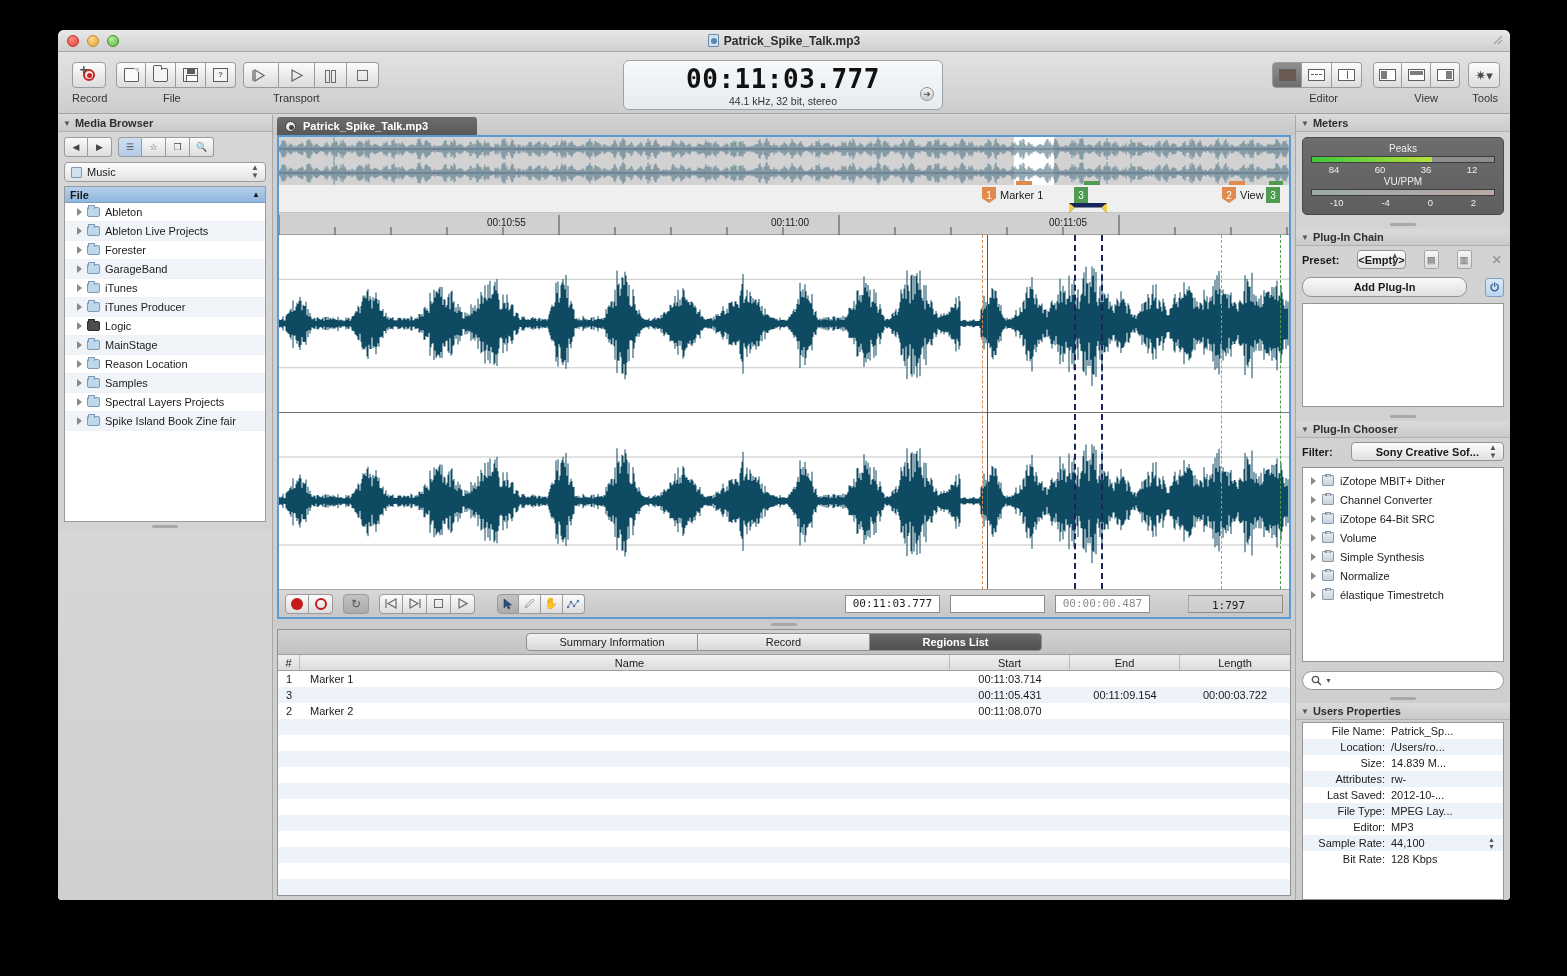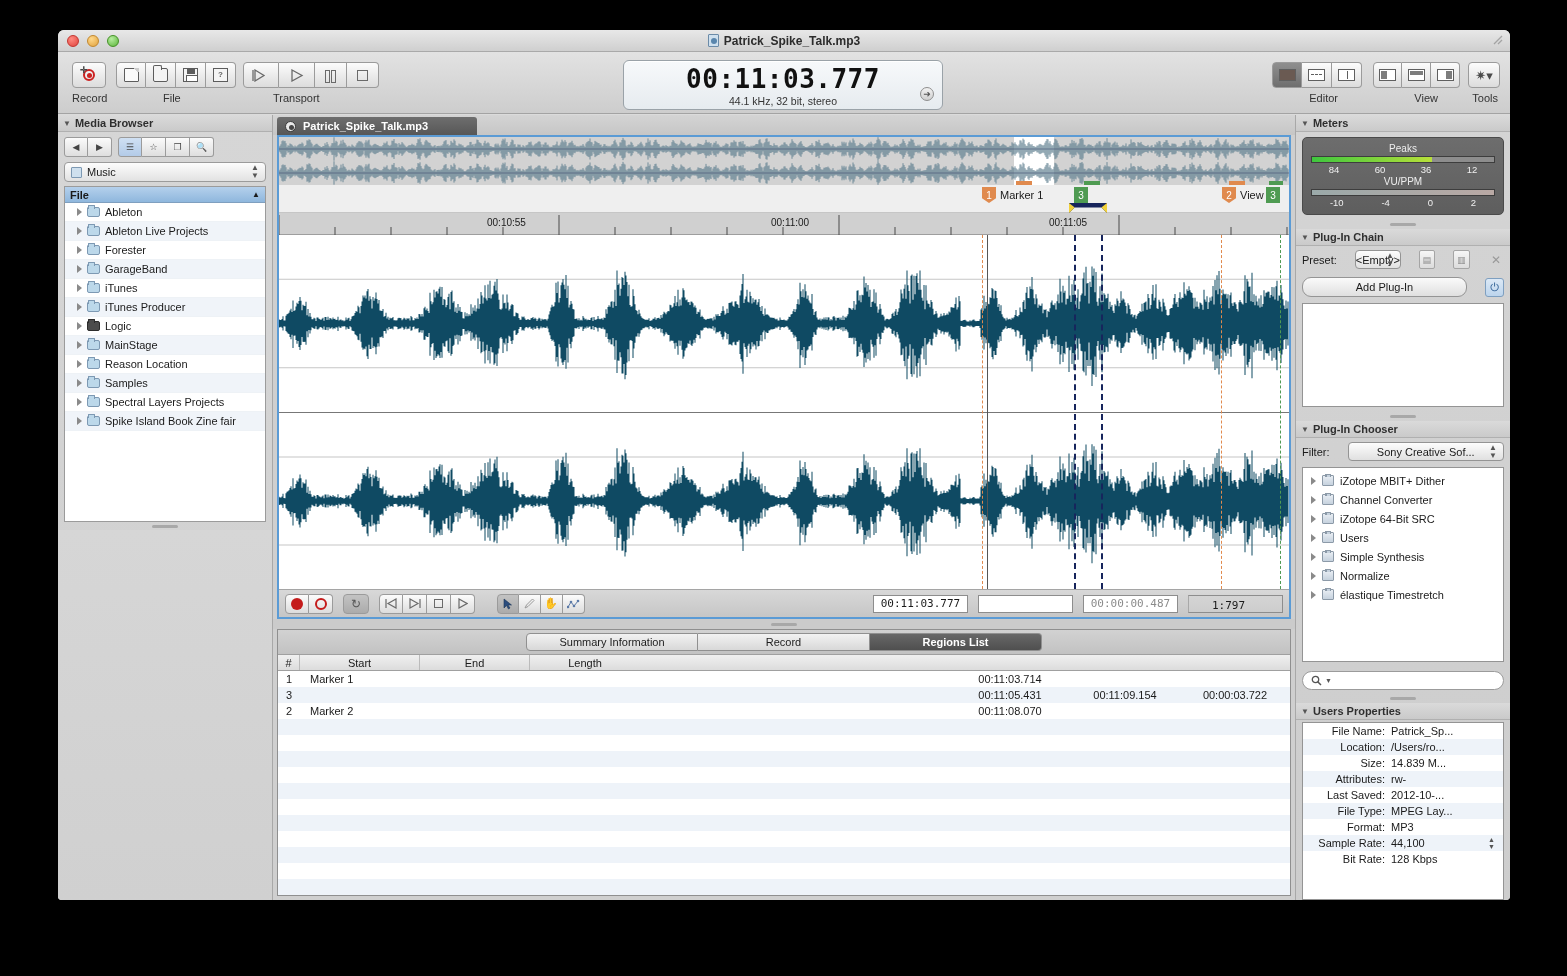--- a/index.html
+++ b/index.html
@@ -208,21 +208,21 @@
     height:28px; background:linear-gradient(#d8d8d8,#c6c6c6);
     border-top:1px solid #a5a5a5;
     display:flex; align-items:center; padding:0 6px; gap:10px;
   }
   .t-field {
     height:18px; background:#fff; border:1px solid #8d8d8d;
     font-family:"DejaVu Sans Mono", monospace; font-size:11px;
     display:flex; align-items:center; justify-content:center;
   }
   .t-field.dim { color:#8b8b8b; }
-  .t-field.right { justify-content:flex-end; padding-right:14px; }
+  .t-field.right { justify-content:flex-end; padding-right:14px;margin-left:28px; }
   .hsplit { height:10px; display:flex; align-items:center; justify-content:center; background:#cbcbcb; }
   
   .bottom {
     margin:0 4px 4px 4px; flex:0 0 262px; border:1px solid #8f8f8f; background:#f4f4f4;
     display:flex; flex-direction:column;
   }
   .bt-tabs { height:24px; display:flex; align-items:center; justify-content:center;
      background:linear-gradient(#d2d2d2,#c2c2c2); }
   .bt-tab {
     height:18px; width:172px; display:flex; align-items:center; justify-content:center;
@@ -254,21 +254,21 @@
     margin:5px 6px; height:78px; background:linear-gradient(#6d6d6d,#5e5e5e);
     border:1px solid #4a4a4a; border-radius:5px; padding:5px 8px;
     color:#eee; font-size:10px; text-align:center; position:relative;
   }
   .meter-bar { height:7px; margin:2px 0 0 0; border:1px solid #3d3d3d; position:relative; background:#8d8d8d;}
   .peakfill { position:absolute; left:0; top:0; bottom:0; width:66%;
       background:linear-gradient(90deg,#3ec63e,#b8e03a); }
   .vufill { position:absolute; left:0; top:0; bottom:0; right:0;
       background:linear-gradient(90deg,#9fb3b3,#c9b3ad); opacity:.75; }
   .ticks { display:flex; justify-content:space-around; font-size:9.5px; margin-top:1px; color:#f0f0f0;}
-  .row-line { display:flex; align-items:center; gap:18px; padding:4px 6px; font-size:11px; }
+  .row-line { display:flex; align-items:center; gap:18px; padding:4px 6px; font-size:11px;font-weight:bold; }
   .pop {
     height:19px; flex:1; background:linear-gradient(#fdfdfd,#e0e0e0);
     border:1px solid #949494; border-radius:4px; display:flex; align-items:center;
     justify-content:center; font-size:11px; position:relative;
   }
   .sq-btn { width:19px; height:19px; background:linear-gradient(#f6f6f6,#dcdcdc);
       border:1px solid #a5a5a5; display:flex; align-items:center; justify-content:center;
       font-size:9px; color:#8a8a8a; border-radius:2px;}
   .wide-btn {
     height:20px; flex:1; background:linear-gradient(#fafafa,#dfdfdf);
@@ -681,20 +681,21 @@
         </div>
 
       <div class="bottom">
         <div class="bt-tabs" id="bottom-tabs">
             <div class="bt-tab">Summary Information</div>
             <div class="bt-tab">Record</div>
             <div class="bt-tab sel">Regions List</div>
           </div>
         <div class="rl-head">
           <div class="c-num">#</div>
+          <div class="c-name" style="justify-content:center;">Name</div>
           <div class="c-start">Start</div>
           <div class="c-end">End</div>
           <div class="c-len" style="border-right:none;">Length</div>
         </div>
         <div class="rl-body" id="region-rows">
             <div class="rl-row">
               <div class="c-num">1</div>
               <div class="c-name">Marker 1</div>
               <div class="c-start">00:11:03.714</div>
               <div class="c-end"></div>
@@ -809,21 +810,21 @@
             <span>Channel Converter</span>
           </div>
           <div class="plug-row">
             <span class="fl-tri"></span>
             <span class="plug-ico"></span>
             <span>iZotope 64-Bit SRC</span>
           </div>
           <div class="plug-row">
             <span class="fl-tri"></span>
             <span class="plug-ico"></span>
-            <span>Users</span>
+            <span>Volume</span>
           </div>
           <div class="plug-row">
             <span class="fl-tri"></span>
             <span class="plug-ico"></span>
             <span>Simple Synthesis</span>
           </div>
           <div class="plug-row">
             <span class="fl-tri"></span>
             <span class="plug-ico"></span>
             <span>Normalize</span>
@@ -868,21 +869,21 @@
           </div>
           <div class="fp-row">
             <div class="fp-k">Last Saved:</div>
             <div class="fp-v">2012-10-...</div>
           </div>
           <div class="fp-row">
             <div class="fp-k">File Type:</div>
             <div class="fp-v">MPEG Lay...</div>
           </div>
           <div class="fp-row">
-            <div class="fp-k">Format:</div>
+            <div class="fp-k">Editor:</div>
             <div class="fp-v">MP3</div>
           </div>
           <div class="fp-row">
             <div class="fp-k">Sample Rate:</div>
             <div class="fp-v">44,100</div>
             <span class="stepper" style="position: static; margin-right: 8px; font-size: 7px; line-height: 7px;">▲<br>▼</span>
           </div>
           <div class="fp-row">
             <div class="fp-k">Bit Rate:</div>
             <div class="fp-v">128 Kbps</div>

